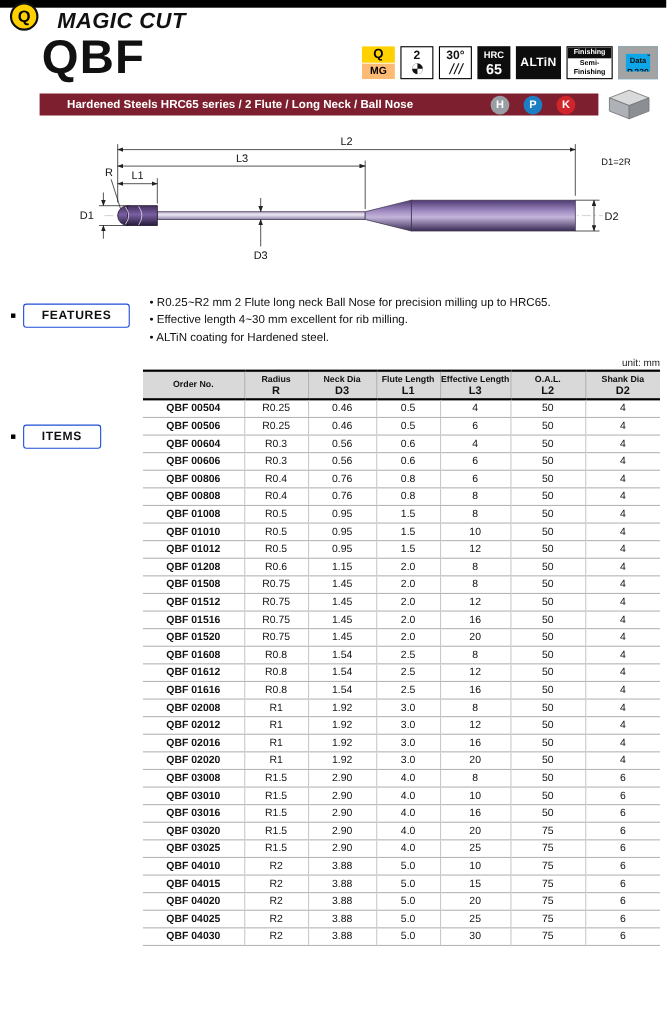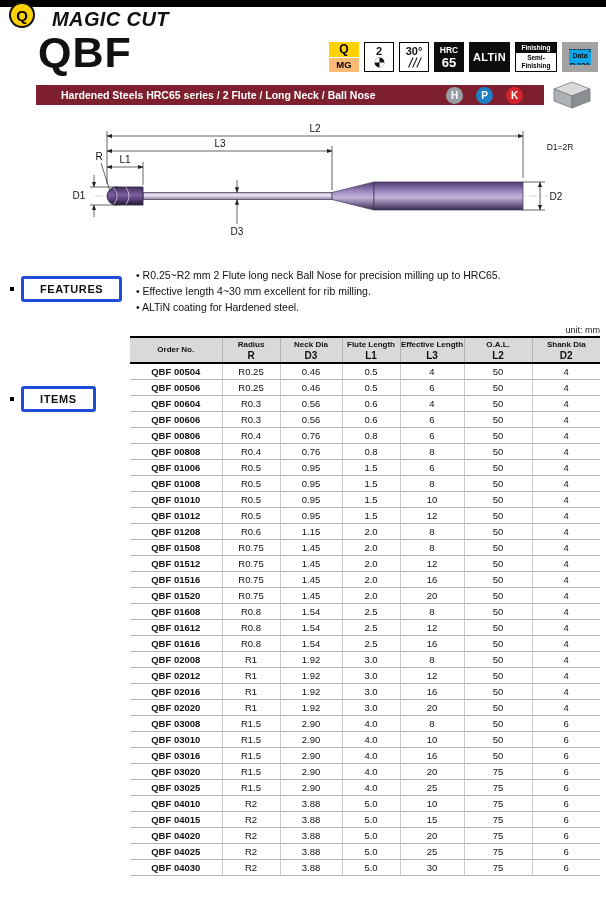--- a/index.html
+++ b/index.html
@@ -48,21 +48,21 @@
                 color:#fff; font-size:10px; font-weight:bold; }
   .cube { position:absolute; top:81px; left:552px; }
 
   
   .diagram { position:absolute; top:112px; left:0; }
   .diagram text { font-family:"Liberation Sans", sans-serif; }
 
   
   .section-label { position:absolute; display:flex; align-items:center; gap:7px; }
   .section-label .dot { width:4px; height:4px; background:#000; }
-  .lbl-box { border:3px solid #1d4ed8; border-radius:3px; padding:4px 16px; font-size:11px; font-weight:bold;
+  .lbl-box { border:1px solid #1d4ed8; border-radius:3px; padding:4px 16px; font-size:11px; font-weight:bold;
              letter-spacing:0.6px; background:#fff;text-align:center; }
   #features-label { top:276px; left:10px; }
   #items-label { top:346px; left:10px;margin-top:40px; }
 
   .features-list { position:absolute; top:267px; left:136px; width:462px; list-style:none; }
   .features-list li { font-size:10.5px; line-height:16px; color:#111; }
   .features-list li::before { content:"•  "; }
 
   .unit-note { position:absolute; top:325px; left:130px; width:470px; text-align:right; font-size:9px; color:#222; }
 
@@ -334,29 +334,20 @@
         </tr>
         <tr>
           <td class="c-order">QBF 00808</td>
           <td>R0.4</td>
           <td>0.76</td>
           <td>0.8</td>
           <td>8</td>
           <td>50</td>
           <td>4</td>
         </tr>
-        <tr class="group-start">
-          <td class="c-order">QBF 01006</td>
-          <td>R0.5</td>
-          <td>0.95</td>
-          <td>1.5</td>
-          <td>6</td>
-          <td>50</td>
-          <td>4</td>
-        </tr>
         <tr>
           <td class="c-order">QBF 01008</td>
           <td>R0.5</td>
           <td>0.95</td>
           <td>1.5</td>
           <td>8</td>
           <td>50</td>
           <td>4</td>
         </tr>
         <tr>

